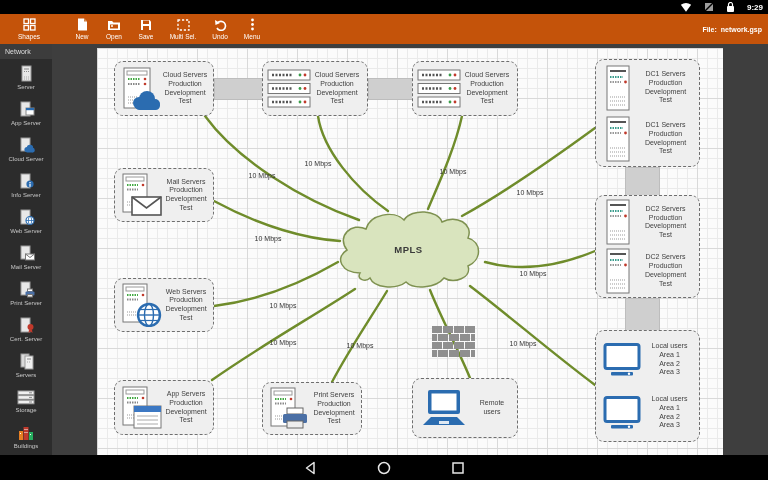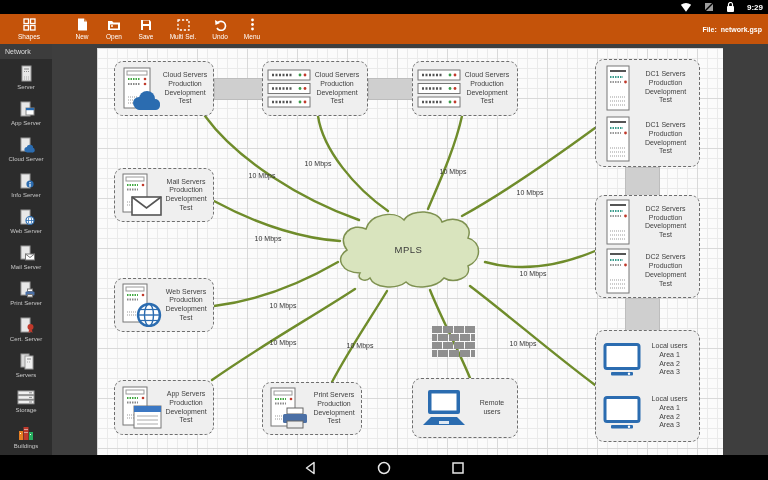--- a/index.html
+++ b/index.html
@@ -34,21 +34,21 @@
   .gray-bar{position:absolute;background:#CFCFCF;border:1px solid #BDBDBD;z-index:1;}
   .dbox{position:absolute;background:#EFEFEF;border:1px dashed #6E6E6E;border-radius:9px;z-index:3;
         display:flex;align-items:center;padding:2px 4px;box-sizing:border-box;}
   .dbox-col{flex-direction:column;justify-content:space-around;align-items:stretch;}
   .node-row{display:flex;align-items:center;flex:1;}
   .node-icon{flex:0 0 44px;display:flex;align-items:center;justify-content:center;}
   .node-label{flex:1;text-align:center;font-size:7px;line-height:1.25;color:#3F3F3F;white-space:pre-line;}
   .link-label{position:absolute;transform:translate(-50%,-50%);font-size:7px;color:#333;z-index:4;white-space:nowrap;}
   .mpls{position:absolute;left:233px;top:158px;width:157px;height:86px;z-index:3;}
   .mpls-text{position:absolute;left:0;top:0;width:157px;height:86px;display:flex;align-items:center;justify-content:center;
-             font-size:9.5px;font-weight:normal;color:#3A3A3A;letter-spacing:.5px;}
+             font-size:9.5px;font-weight:bold;color:#3A3A3A;letter-spacing:.5px;}
   .firewall{position:absolute;left:335px;top:278px;z-index:4;}
   
   .navbar{position:absolute;left:0;right:0;bottom:0;height:25px;background:#000;display:flex;
           align-items:center;justify-content:center;gap:56px;z-index:5;}
   .nav-btn{display:flex;align-items:center;justify-content:center;width:18px;height:18px;cursor:pointer;}
 </style>
 </head>
 <body>
 
 <div class="status-bar">

